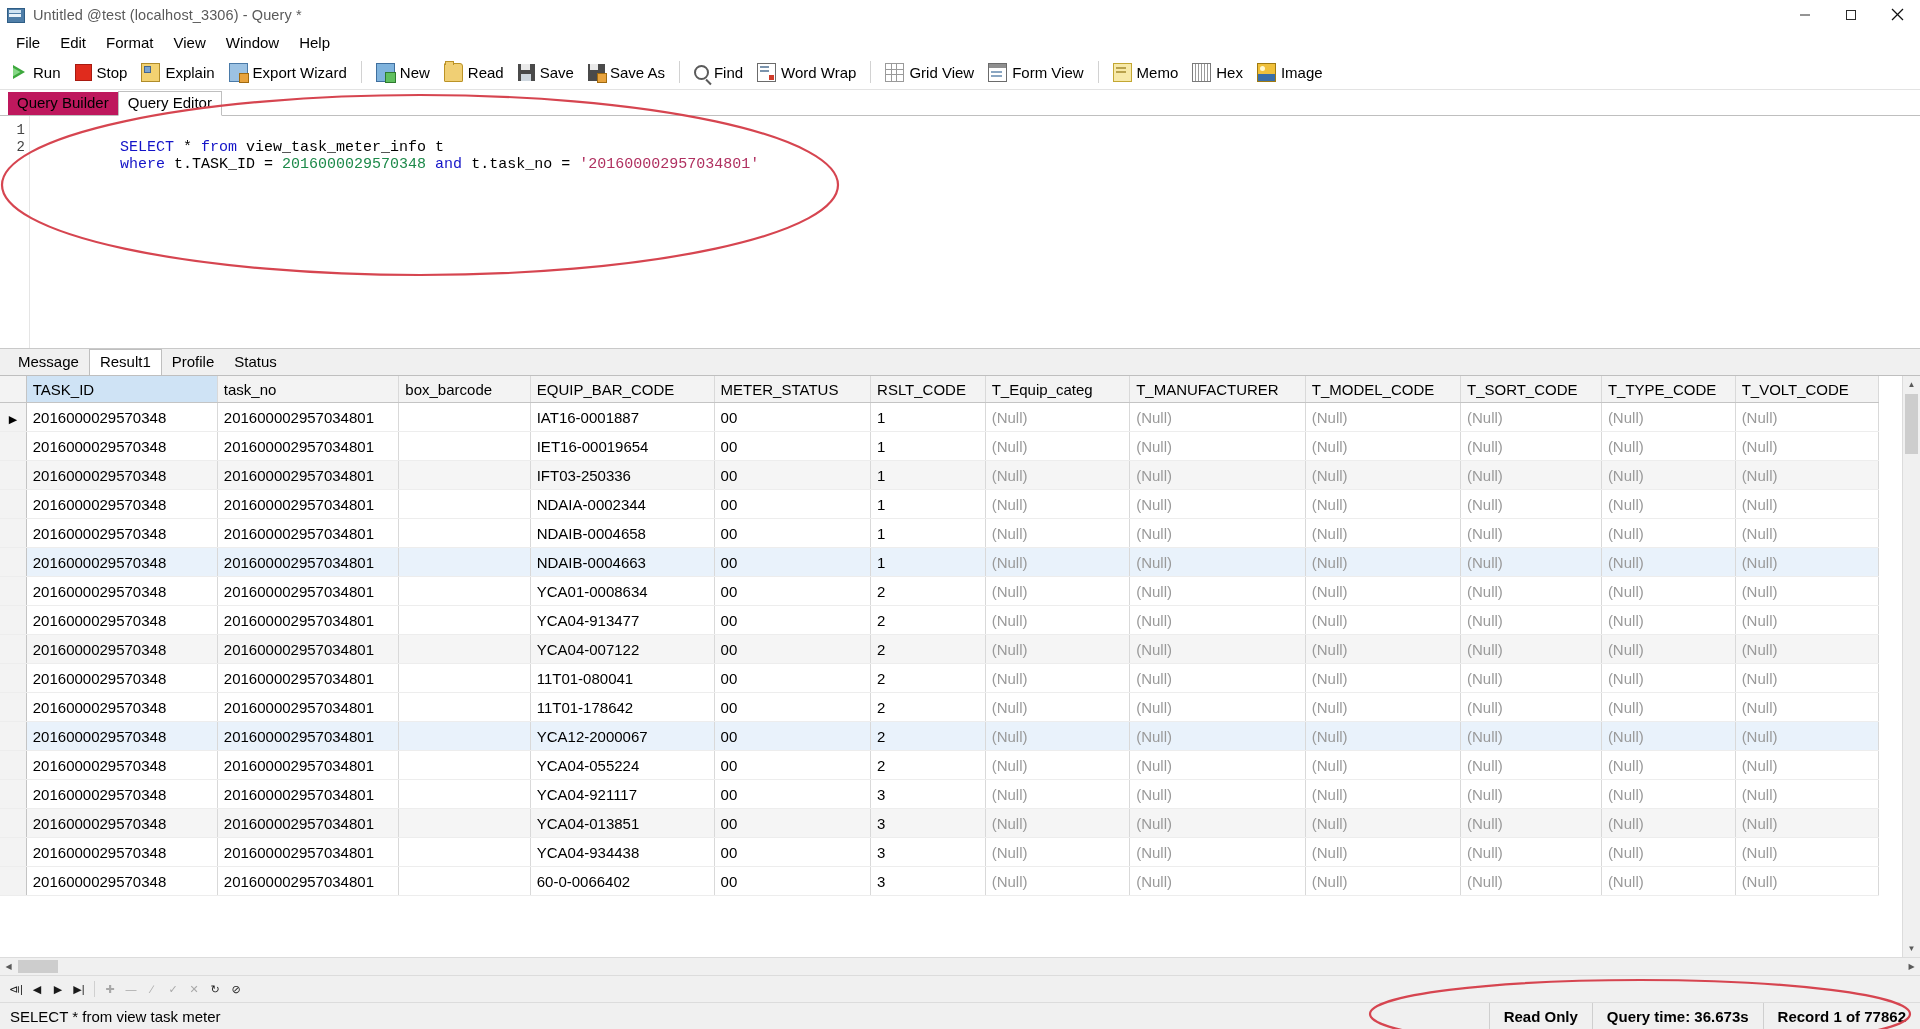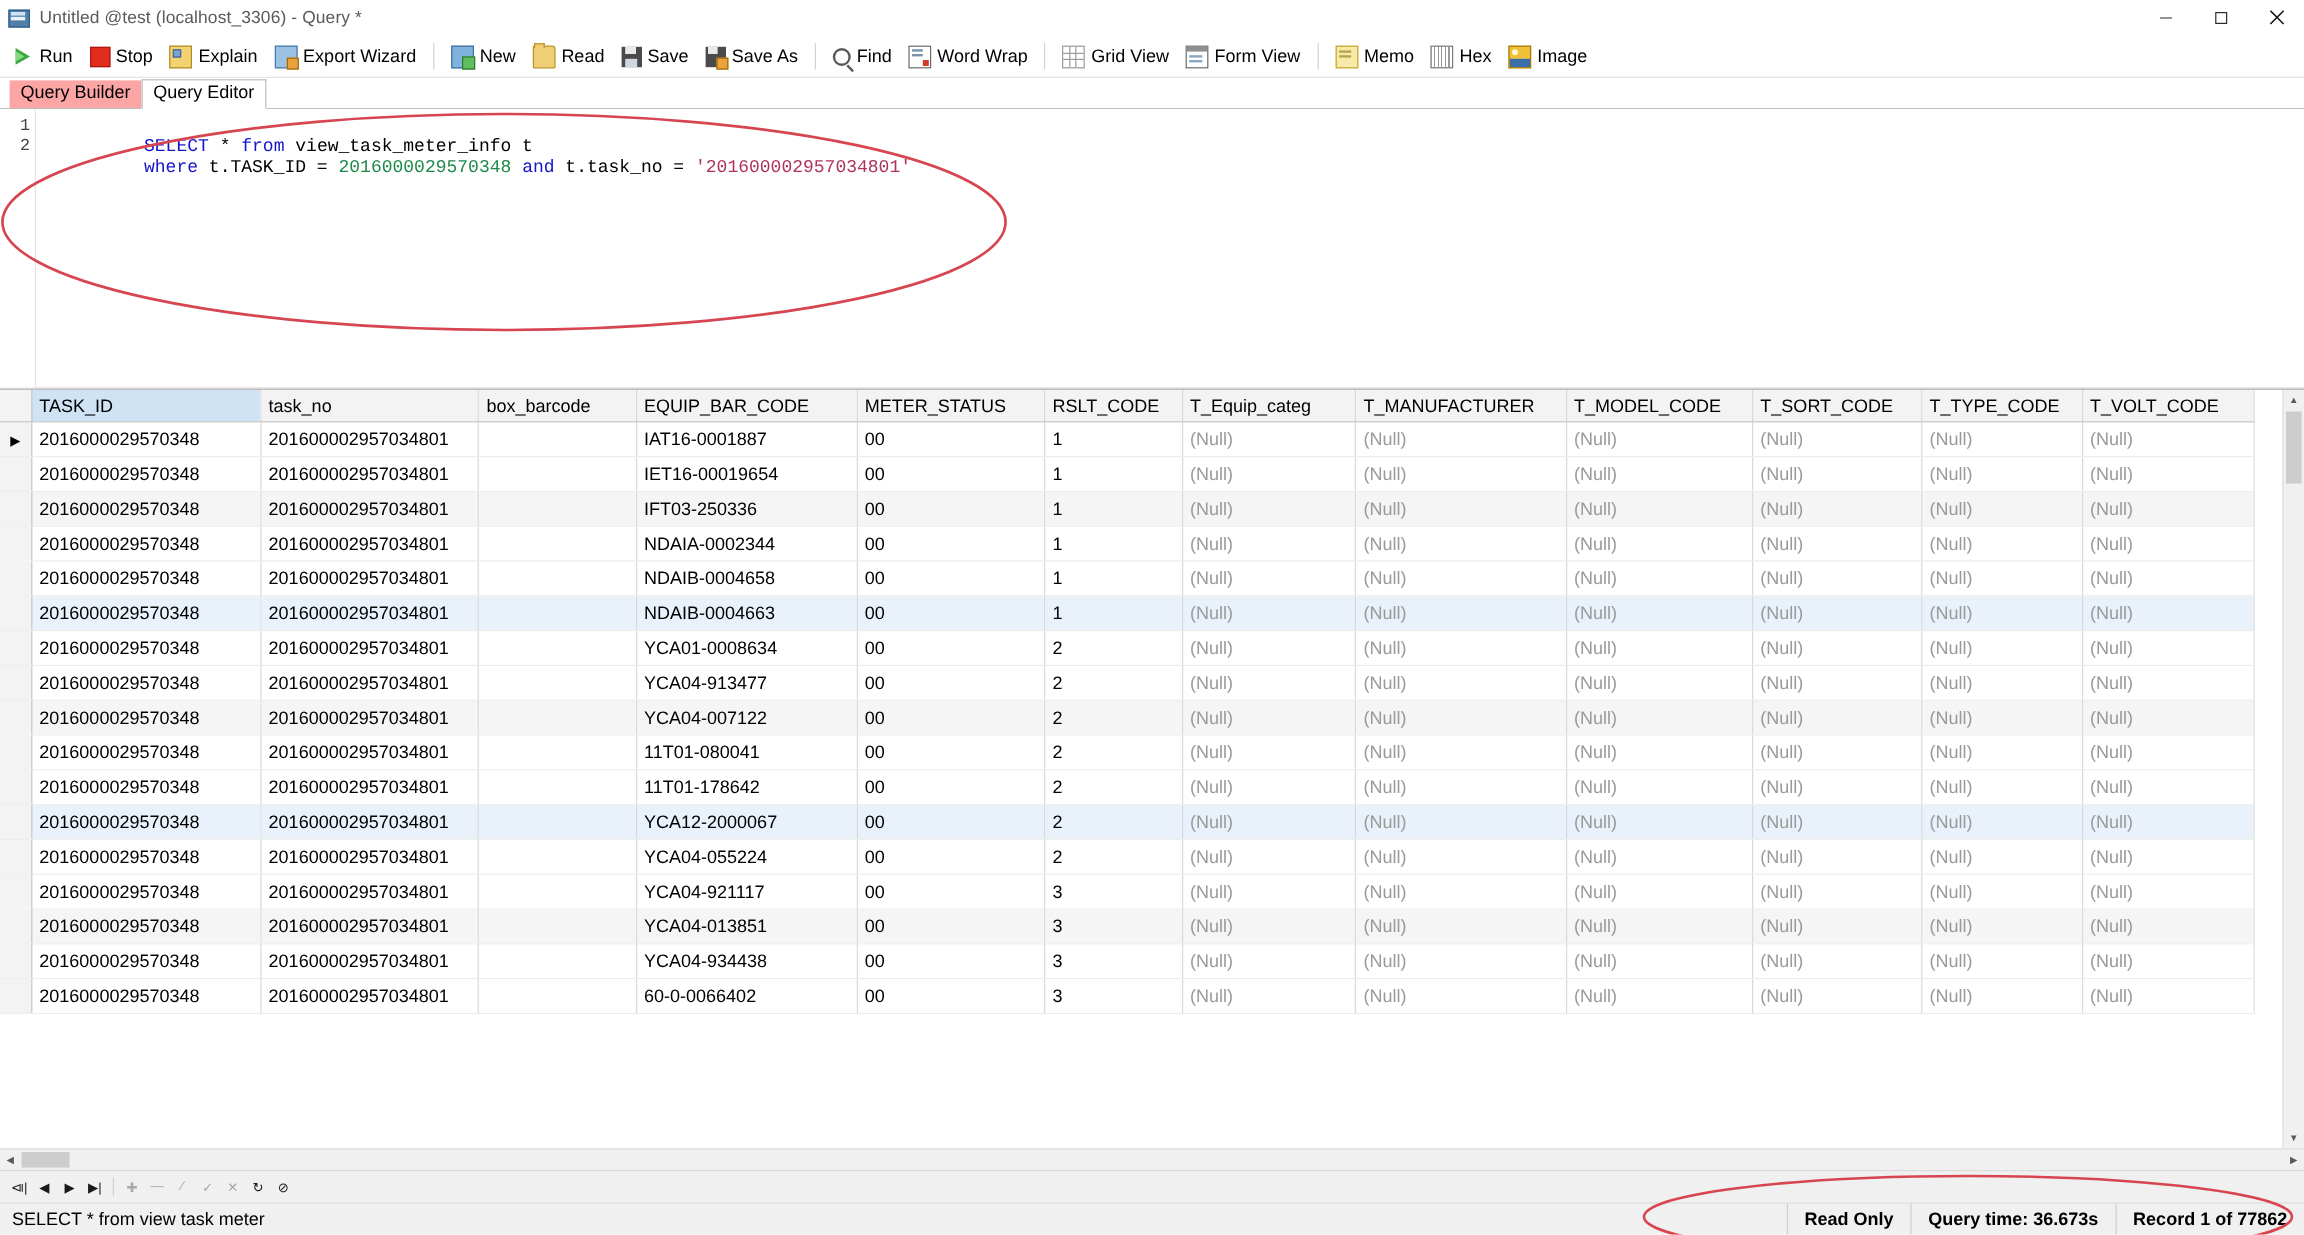--- a/index.html
+++ b/index.html
@@ -75,21 +75,21 @@
   .ico-hex{border:1px solid #7a7a7a;background:
       repeating-linear-gradient(90deg,#fff 0 2px,#9a9a9a 2px 3px),
       repeating-linear-gradient(#fff 0 2px,#9a9a9a 2px 3px);}
   .ico-image{background:#f0c03a;border:1px solid #a07a10;overflow:hidden;}
   .ico-image::before{content:"";position:absolute;left:0;bottom:0;width:100%;height:7px;background:#3a6ea8;}
   .ico-image::after{content:"";position:absolute;left:2px;top:2px;width:5px;height:5px;border-radius:50%;background:#fff8d0;}
 
   
   .edtabs{height:25px;min-height:25px;display:flex;align-items:flex-end;background:#fff;padding-left:8px;
           border-bottom:1px solid #bfbfbf;}
-  .edtab{font-size:15px;padding:2px 9px 3px 9px;background:#fca5a5;color:#000;line-height:18px;}
+  .edtab{font-size:15px;padding:2px 9px 3px 9px;background:#be185d;color:#000;line-height:18px;}
   .edtab.active{border:1px solid #bfbfbf;border-bottom:1px solid #fff;margin-bottom:-1px;background:#fff;}
 
   
   .editor{flex:none;height:232px;display:flex;background:#fff;border-bottom:1px solid #c9c9c9;position:relative;}
   .gutter{width:30px;background:#fff;border-right:1px solid #e5e5e5;padding-top:6px;
           font-family:"Liberation Mono", monospace;font-size:14px;color:#444;text-align:right;box-sizing:border-box;padding-right:4px;}
   .gutter div{height:17px;line-height:17px;}
   .code{flex:1;padding-top:6px;padding-left:18px;font-family:"Liberation Mono", monospace;font-size:15px;}
   .code .ln{height:17px;line-height:17px;white-space:pre;}
   .kw{color:#1414c8;}
@@ -171,20 +171,28 @@
       </div>
       <div class="win-btn close">
         <svg width="13" height="13" viewBox="0 0 13 13">
             <line x1="1" y1="1" x2="12" y2="12" stroke="currentColor" stroke-width="1.3"></line>
             <line x1="12" y1="1" x2="1" y2="12" stroke="currentColor" stroke-width="1.3"></line>
           </svg>
       </div>
     </div>
   </div>
 
+  <div class="menubar">
+    <div class="menu-item">File</div>
+    <div class="menu-item">Edit</div>
+    <div class="menu-item">Format</div>
+    <div class="menu-item">View</div>
+    <div class="menu-item">Window</div>
+    <div class="menu-item">Help</div>
+  </div>
 
   <div class="toolbar">
     <div class="tb-btn">
       <span class="ico ico-run"></span>
       <span class="lbl">Run</span>
     </div>
     <div class="tb-btn">
       <span class="ico ico-stop"></span>
       <span class="lbl">Stop</span>
     </div>
@@ -259,20 +267,26 @@
     <div class="code">
       <div class="ln">
         <span class="kw">SELECT</span><span class="plain"> * </span><span class="kw">from</span><span class="plain"> view_task_meter_info t</span>
       </div>
       <div class="ln">
         <span class="kw">where</span><span class="plain"> t.TASK_ID = </span><span class="num">2016000029570348</span><span class="plain"> </span><span class="kw">and</span><span class="plain"> t.task_no = </span><span class="str">'201600002957034801'</span>
       </div>
     </div>
   </div>
 
+  <div class="restabs">
+    <div class="restab">Message</div>
+    <div class="restab active">Result1</div>
+    <div class="restab">Profile</div>
+    <div class="restab">Status</div>
+  </div>
 
   <div class="gridwrap">
     <div class="gridbody">
       <div class="gridtable">
         <table class="grid">
           <colgroup id="grid-cols">
               <col style="width: 22px;">
               <col style="width: 160px;">
               <col style="width: 152px;">
               <col style="width: 110px;">

